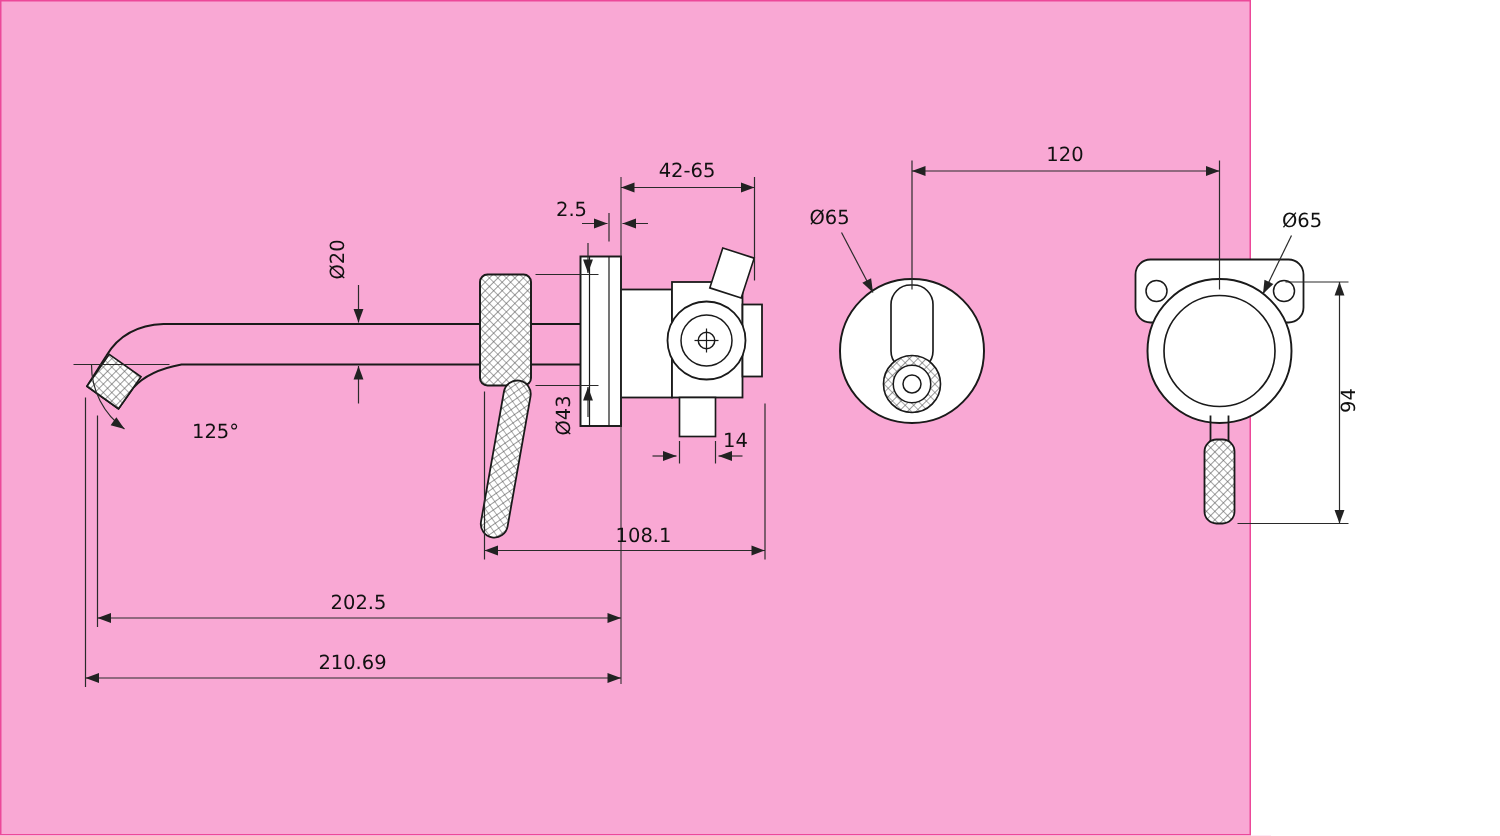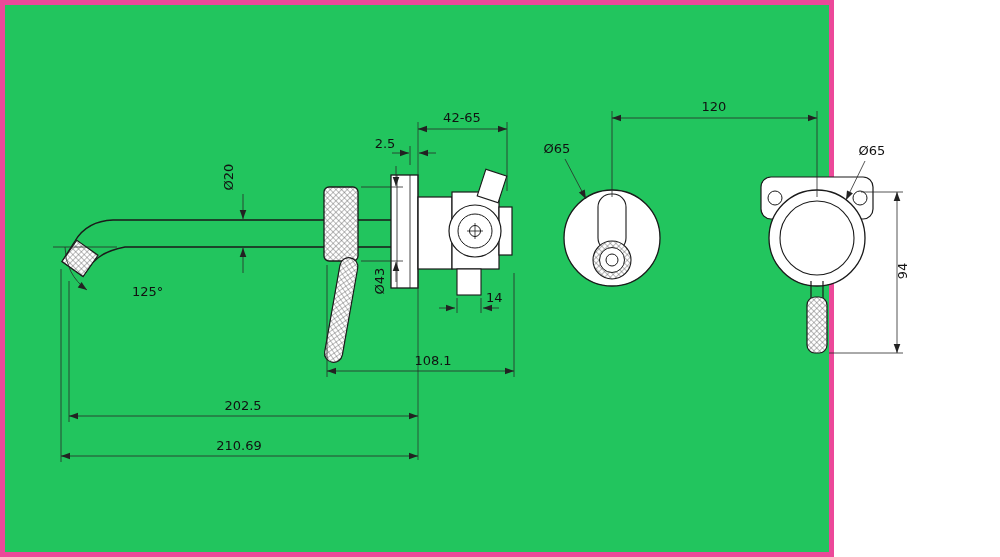--- a/index.html
+++ b/index.html
@@ -1,20 +1,20 @@
 <!DOCTYPE html>
 <html><head>
 <meta charset="utf-8">
 <style>
   html,body { margin:0; padding:0; background:#ffffff; }
   #canvas {
     position:relative;
     width:834px; height:557px;
-    background:#22c55e;
-    border:5px solid #ec4899;
+    background:#f9a8d4;
+    border:1px solid #ec4899;
     box-sizing:border-box;
     font-family:"DejaVu Sans", sans-serif;
   }
   svg { display:block; }
   .dimtext { font:13px "DejaVu Sans", sans-serif; fill:#111; }
 </style>
 </head>
 <body>
 
 <div id="canvas">

